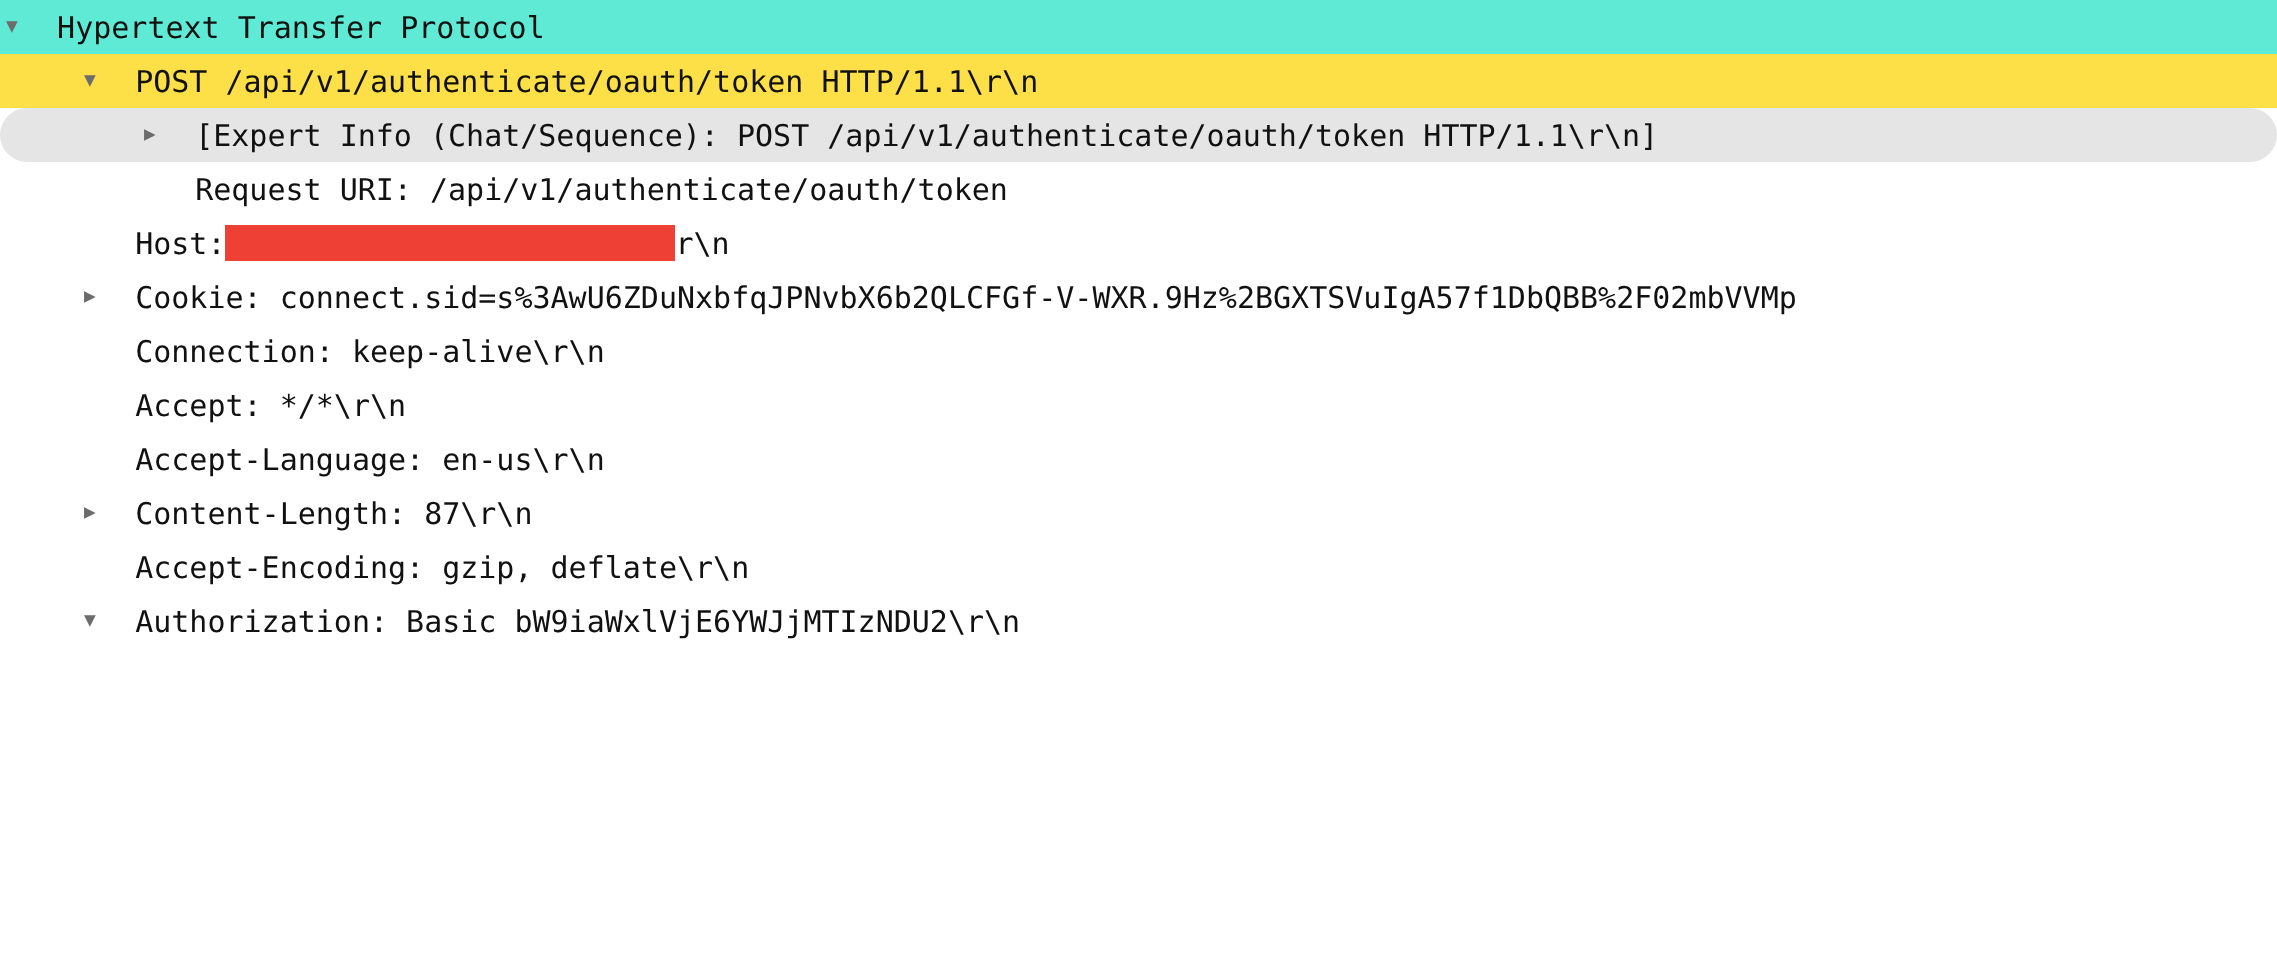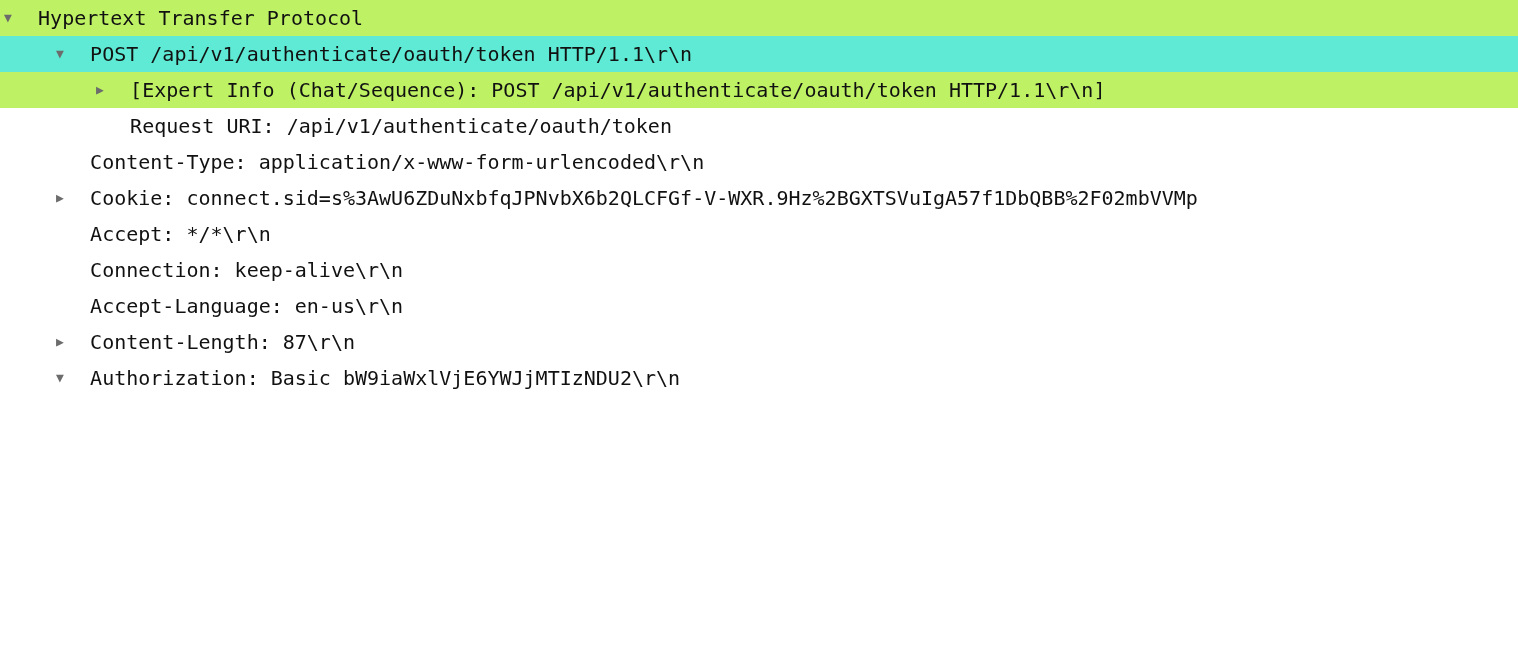--- a/index.html
+++ b/index.html
@@ -11,27 +11,28 @@
     color: #111;
     background: #fff;
     white-space: nowrap;
     overflow-x: hidden;
   }
   .row {
     display: block;
     padding-left: 4px;
   }
   .selected-1 {
-    background: #bef264;
+    background: #5eead4;
   }
   .selected-2 {
-    background: #5eead4;
+    background: #fde047;
   }
   .shaded {
-    background: #bef264;
+    background: #e5e5e5;
+    border-radius: 18px;
   }
   
   .indent {
     display: inline-block;
     width: 20px;
   }
   .tri {
     display: inline-block;
     width: 22px;
     text-align: left;
@@ -78,58 +79,63 @@
   </div>
 
 
   <div class="row">
     <span class="indent"></span><span class="indent"></span><span class="indent"></span><span class="indent"></span>
     <span class="tri empty">•</span>
     <span class="text">Request URI: /api/v1/authenticate/oauth/token</span>
   </div>
 
 
-
   <div class="row">
     <span class="indent"></span><span class="indent"></span>
     <span class="tri empty">•</span>
-    <span class="text">Content-Type: application/x-www-form-urlencoded\r\n</span>
+    <span class="text">Host:</span><span class="redact"></span><span class="text">r\n</span>
   </div>
+
 
   <div class="row">
     <span class="indent"></span><span class="indent"></span>
     <span class="tri">▶</span>
     <span class="text">Cookie: connect.sid=s%3AwU6ZDuNxbfqJPNvbX6b2QLCFGf-V-WXR.9Hz%2BGXTSVuIgA57f1DbQBB%2F02mbVVMp</span>
   </div>
 
 
   <div class="row">
     <span class="indent"></span><span class="indent"></span>
     <span class="tri empty">•</span>
-    <span class="text">Accept: */*\r\n</span>
+    <span class="text">Connection: keep-alive\r\n</span>
   </div>
 
   <div class="row">
     <span class="indent"></span><span class="indent"></span>
     <span class="tri empty">•</span>
-    <span class="text">Connection: keep-alive\r\n</span>
+    <span class="text">Accept: */*\r\n</span>
   </div>
 
   <div class="row">
     <span class="indent"></span><span class="indent"></span>
     <span class="tri empty">•</span>
     <span class="text">Accept-Language: en-us\r\n</span>
   </div>
 
   <div class="row">
     <span class="indent"></span><span class="indent"></span>
     <span class="tri">▶</span>
     <span class="text">Content-Length: 87\r\n</span>
   </div>
 
+  <div class="row">
+    <span class="indent"></span><span class="indent"></span>
+    <span class="tri empty">•</span>
+    <span class="text">Accept-Encoding: gzip, deflate\r\n</span>
+  </div>
 
   <div class="row">
     <span class="indent"></span><span class="indent"></span>
     <span class="tri">▼</span>
     <span class="text">Authorization: Basic bW9iaWxlVjE6YWJjMTIzNDU2\r\n</span>
   </div>
 
 
 
 </div>

